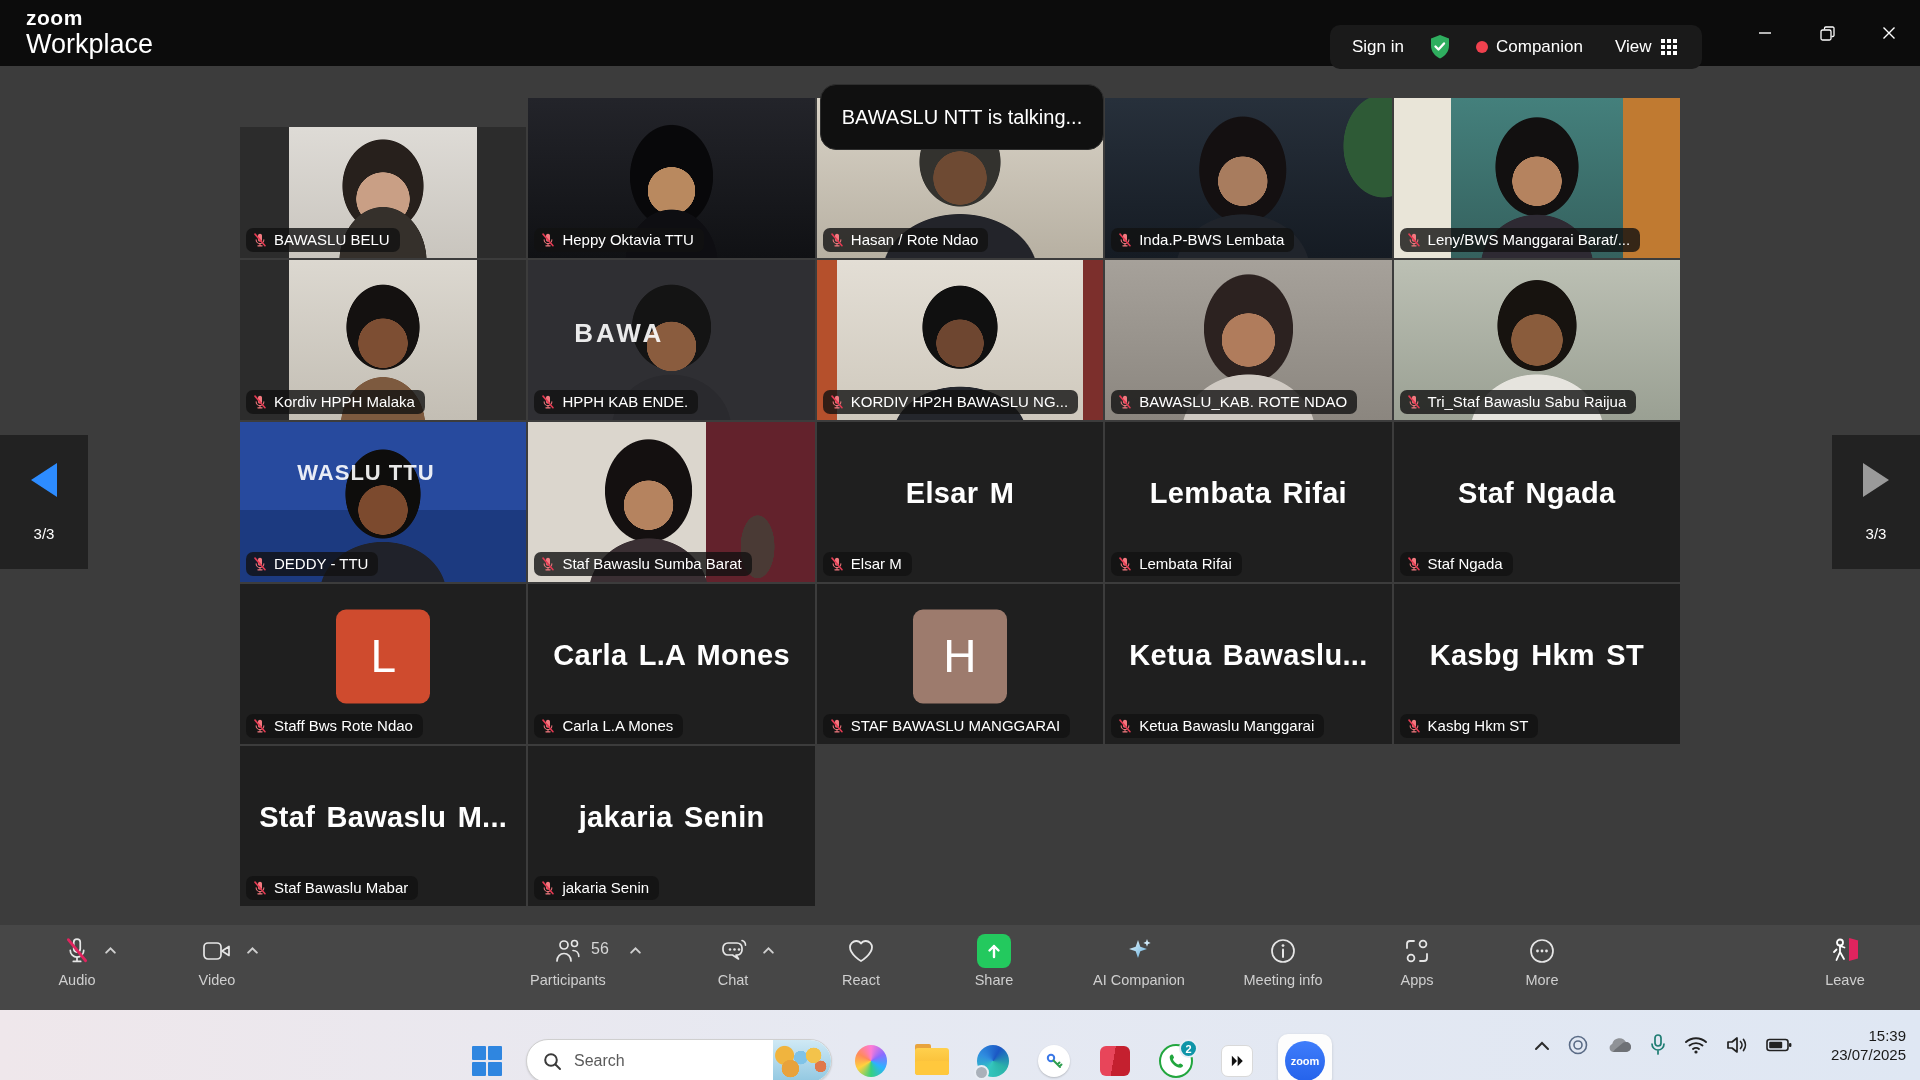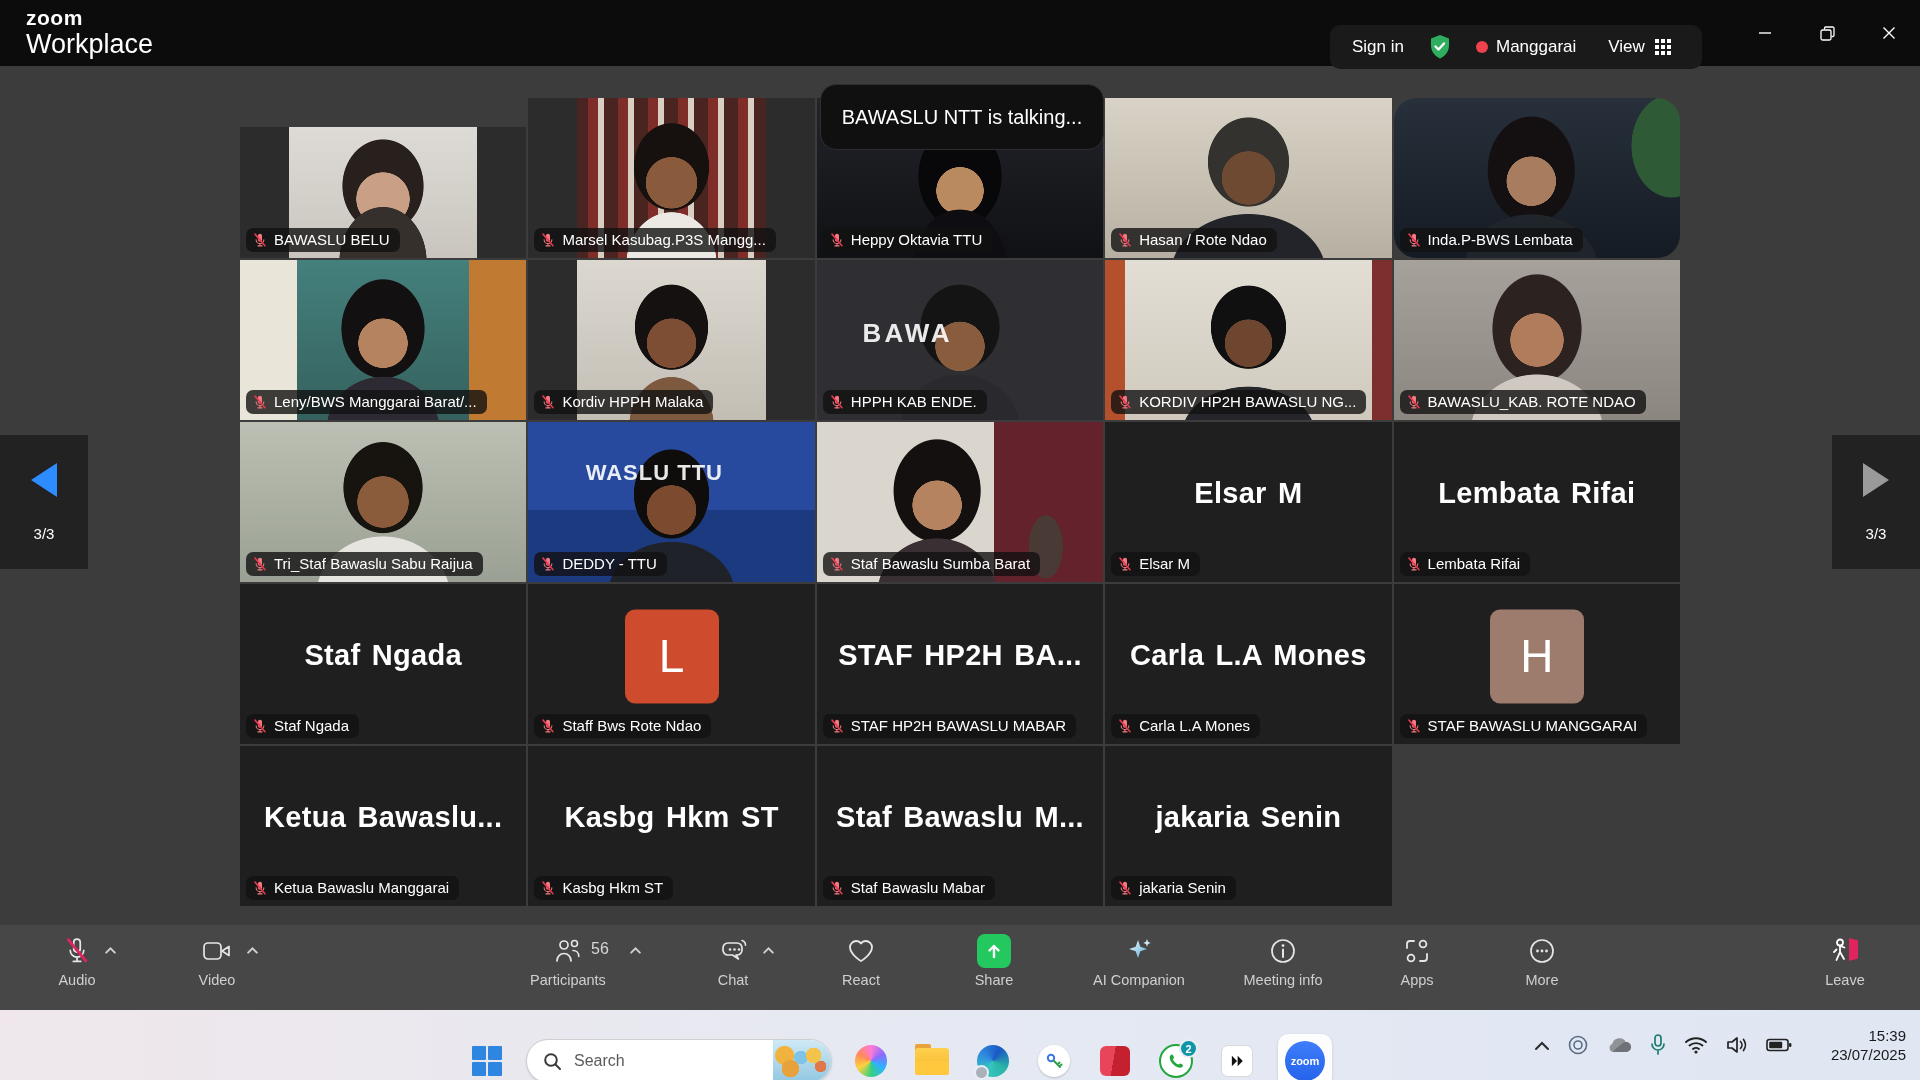--- a/index.html
+++ b/index.html
@@ -63,21 +63,21 @@
   .v4{background:
     radial-gradient(ellipse 110px 85px at 50% 110%, #23242a 70%, rgba(0,0,0,0) 71%),
     radial-gradient(circle 27px at 50% 50%, #6e4a33 98%, rgba(0,0,0,0) 100%),
     radial-gradient(ellipse 41px 45px at 50% 40%, #33322e 98%, rgba(0,0,0,0) 100%),
     linear-gradient(180deg, #d9d3c7, #b7b0a2);}
   .v5{background:
     radial-gradient(ellipse 95px 80px at 48% 108%, #20242b 70%, rgba(0,0,0,0) 71%),
     radial-gradient(circle 25px at 48% 52%, #a87c5e 98%, rgba(0,0,0,0) 100%),
     radial-gradient(ellipse 44px 54px at 48% 45%, #141011 98%, rgba(0,0,0,0) 100%),
     radial-gradient(ellipse 66px 85px at 97% 30%, #2e5a36 60%, rgba(0,0,0,0) 61%),
-    linear-gradient(180deg, #27303b, #151b23); border-radius: 23px;}
+    linear-gradient(180deg, #27303b, #151b23);}
   .v6{background:
     radial-gradient(ellipse 80px 75px at 50% 106%, #2e2a33 70%, rgba(0,0,0,0) 71%),
     radial-gradient(circle 25px at 50% 52%, #b5835f 98%, rgba(0,0,0,0) 100%),
     radial-gradient(ellipse 42px 50px at 50% 43%, #121010 98%, rgba(0,0,0,0) 100%),
     linear-gradient(90deg, #e9e5d8 0 20%, rgba(0,0,0,0) 20%),
     linear-gradient(90deg, rgba(0,0,0,0) 0 80%, #c07a31 80%),
     linear-gradient(180deg, #44807c, #35615e);}
   .v7{background:
     radial-gradient(ellipse 60px 70px at 50% 104%, #7d5a3f 70%, rgba(0,0,0,0) 71%),
     radial-gradient(circle 25px at 50% 52%, #7d4e33 98%, rgba(0,0,0,0) 100%),
@@ -221,21 +221,21 @@
   <div class="topright">
     <span class="signin">Sign in</span>
     <span style="display:flex">
       <svg width="24" height="26" viewBox="0 0 24 26">
         <path d="M12 1l9 3.4v7.2c0 6.1-3.8 10.5-9 13-5.2-2.5-9-6.9-9-13V4.4L12 1z" fill="#2fae5f"></path>
         <path d="M7.5 12.5l3 3 5.5-6" fill="none" stroke="#fff" stroke-width="2.4" stroke-linecap="round" stroke-linejoin="round"></path>
       </svg>
     </span>
     <span class="rec">
       <span class="recdot"></span>
-      <span>Manggarai</span>
+      <span>Companion</span>
     </span>
     <span class="view">
       <span>View</span>
       <svg width="18" height="18" viewBox="0 0 18 18">
         <g fill="#fff">
           <rect x="1" y="1" width="4" height="4"></rect>
             <rect x="7" y="1" width="4" height="4"></rect>
             <rect x="13" y="1" width="4" height="4"></rect>
           <rect x="1" y="7" width="4" height="4"></rect>
             <rect x="7" y="7" width="4" height="4"></rect>
@@ -284,28 +284,20 @@
 
   <div class="tile v1">
     <div class="pill">
       <svg width="16" height="16">
           <use href="#micoff"></use>
         </svg>
       <span>BAWASLU BELU</span>
     </div>
   </div>
 
-  <div class="tile v2">
-    <div class="pill">
-      <svg width="16" height="16">
-          <use href="#micoff"></use>
-        </svg>
-      <span>Marsel Kasubag.P3S Mangg...</span>
-    </div>
-  </div>
 
   <div class="tile v3">
     <div class="pill">
       <svg width="16" height="16">
           <use href="#micoff"></use>
         </svg>
       <span>Heppy Oktavia TTU</span>
     </div>
   </div>
 
@@ -435,29 +427,20 @@
   <div class="tile">
     <div class="avatarbox" style="background:#cf4b2e">L</div>
     <div class="pill">
       <svg width="16" height="16">
           <use href="#micoff"></use>
         </svg>
       <span>Staff Bws Rote Ndao</span>
     </div>
   </div>
 
-  <div class="tile">
-    <div class="bigname">STAF HP2H BA...</div>
-    <div class="pill">
-      <svg width="16" height="16">
-          <use href="#micoff"></use>
-        </svg>
-      <span>STAF HP2H BAWASLU MABAR</span>
-    </div>
-  </div>
 
   <div class="tile">
     <div class="bigname">Carla L.A Mones</div>
     <div class="pill">
       <svg width="16" height="16">
           <use href="#micoff"></use>
         </svg>
       <span>Carla L.A Mones</span>
     </div>
   </div>

